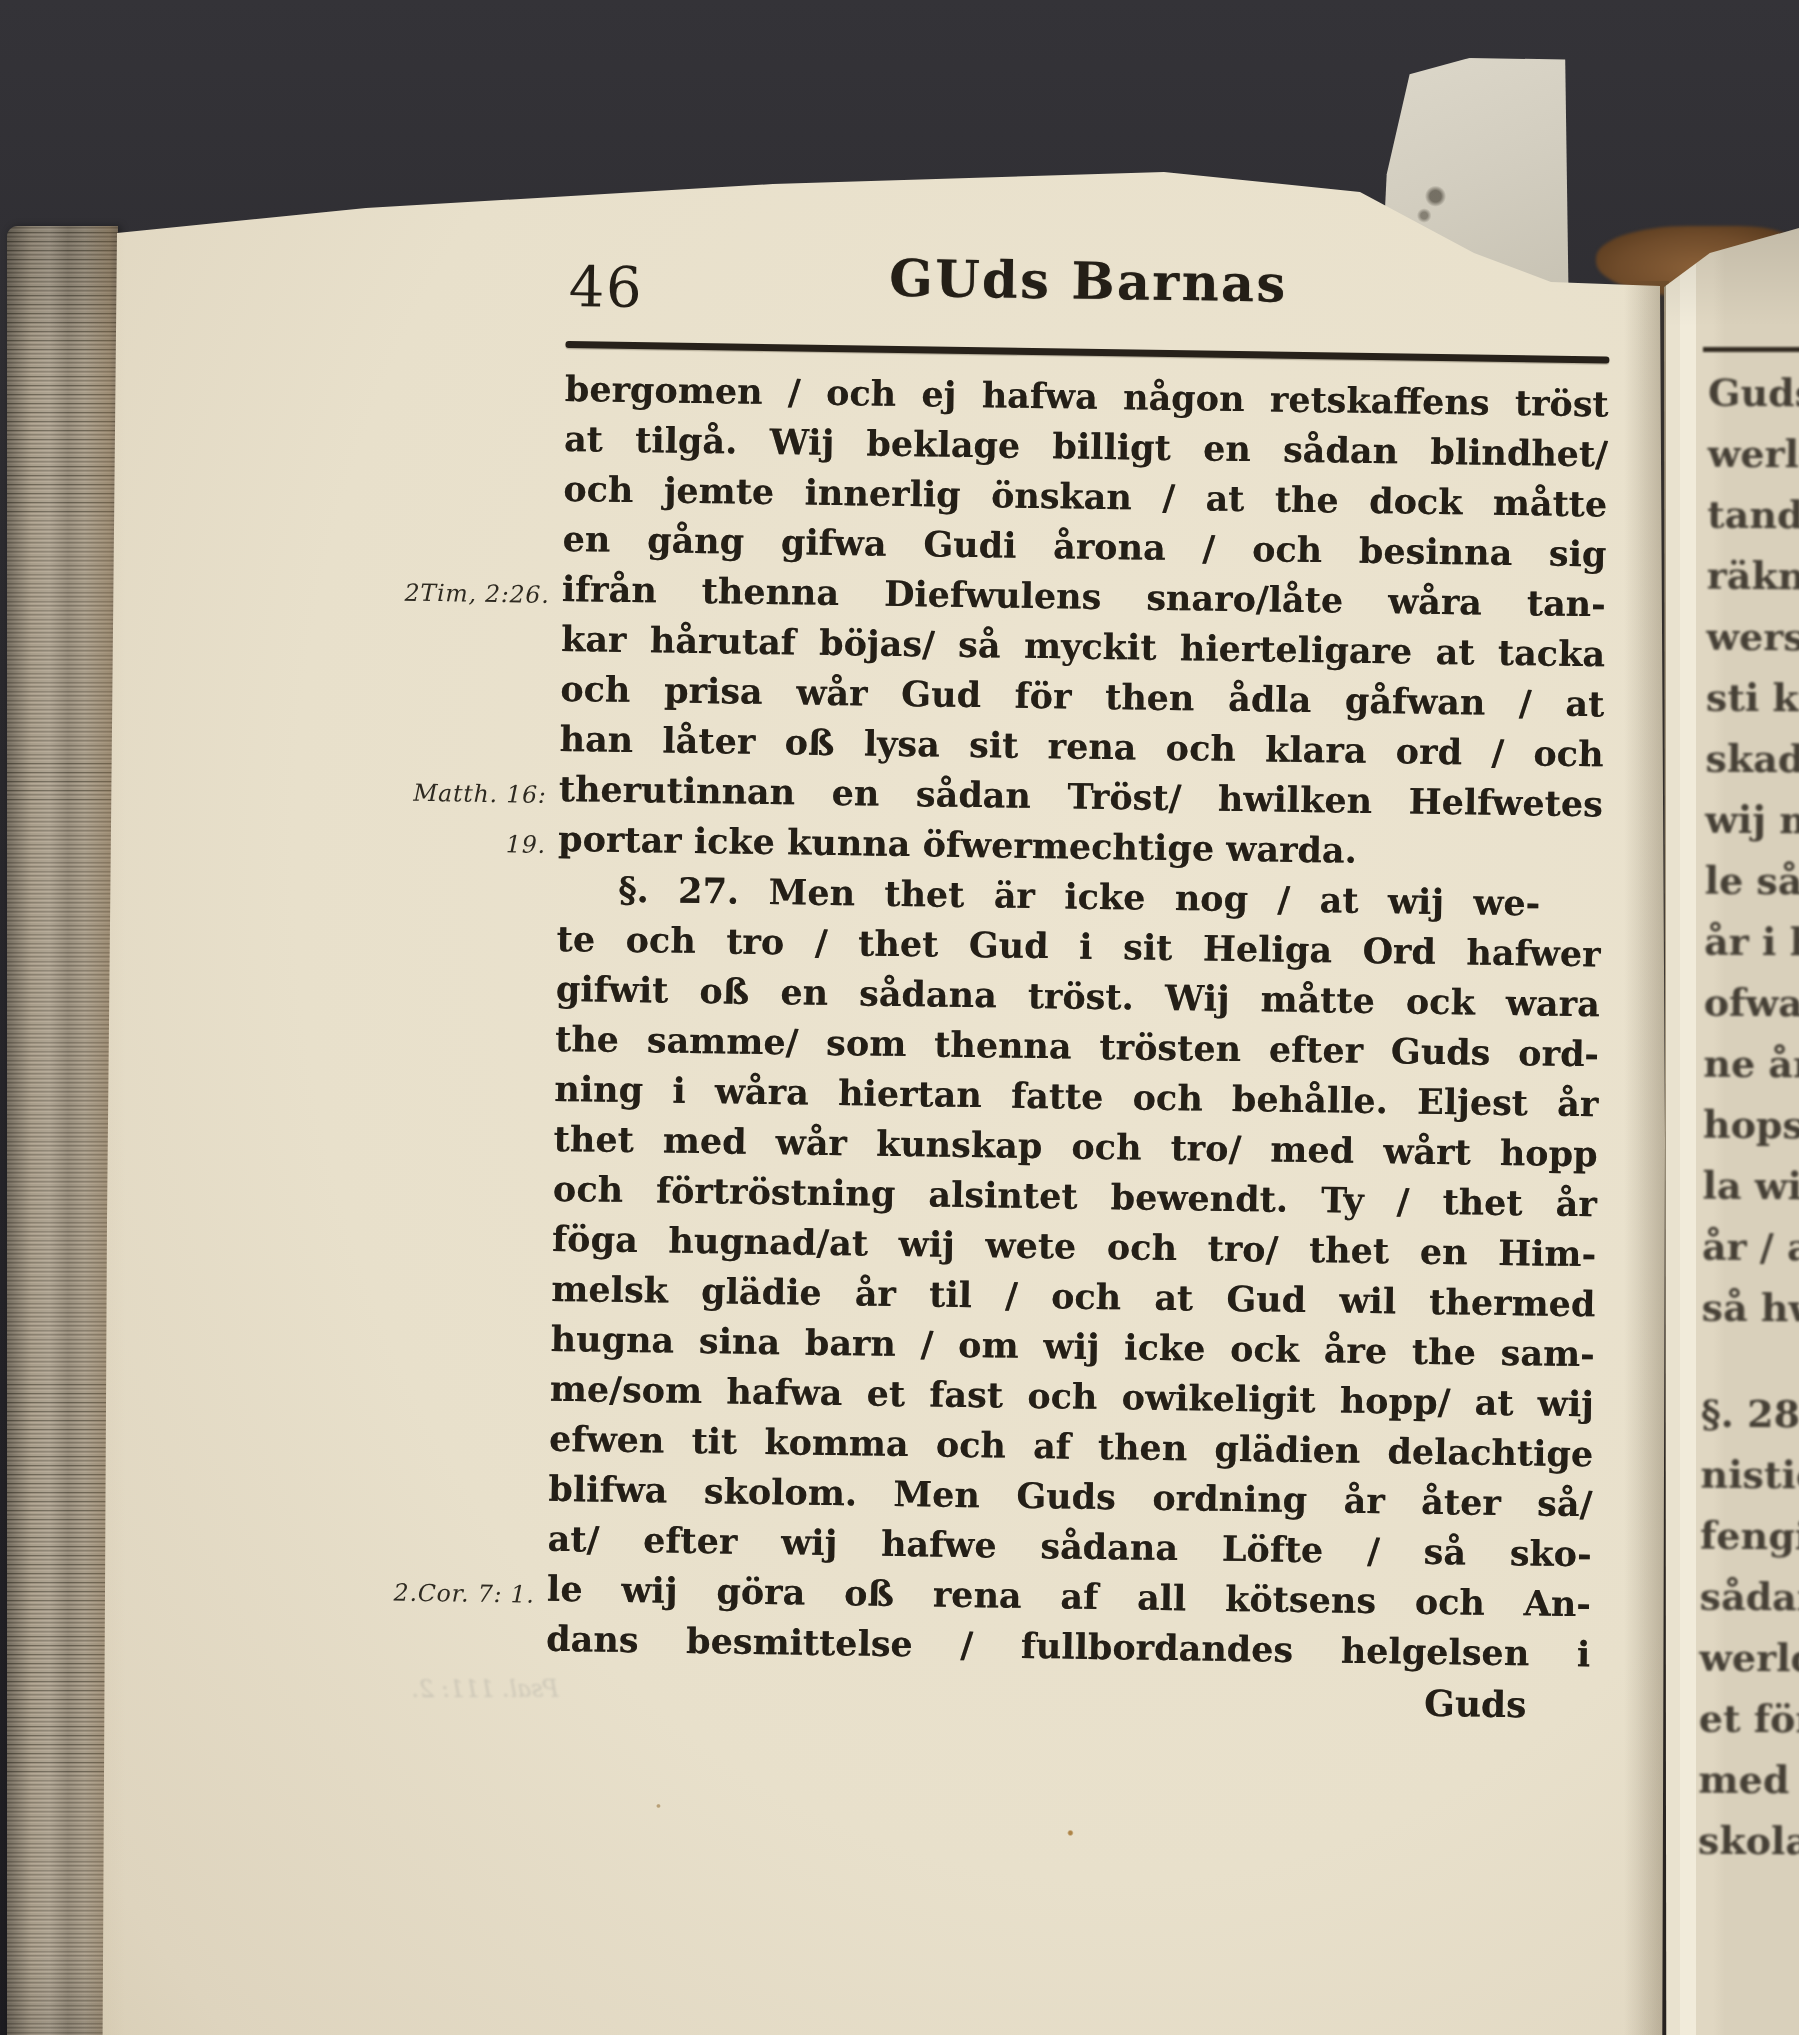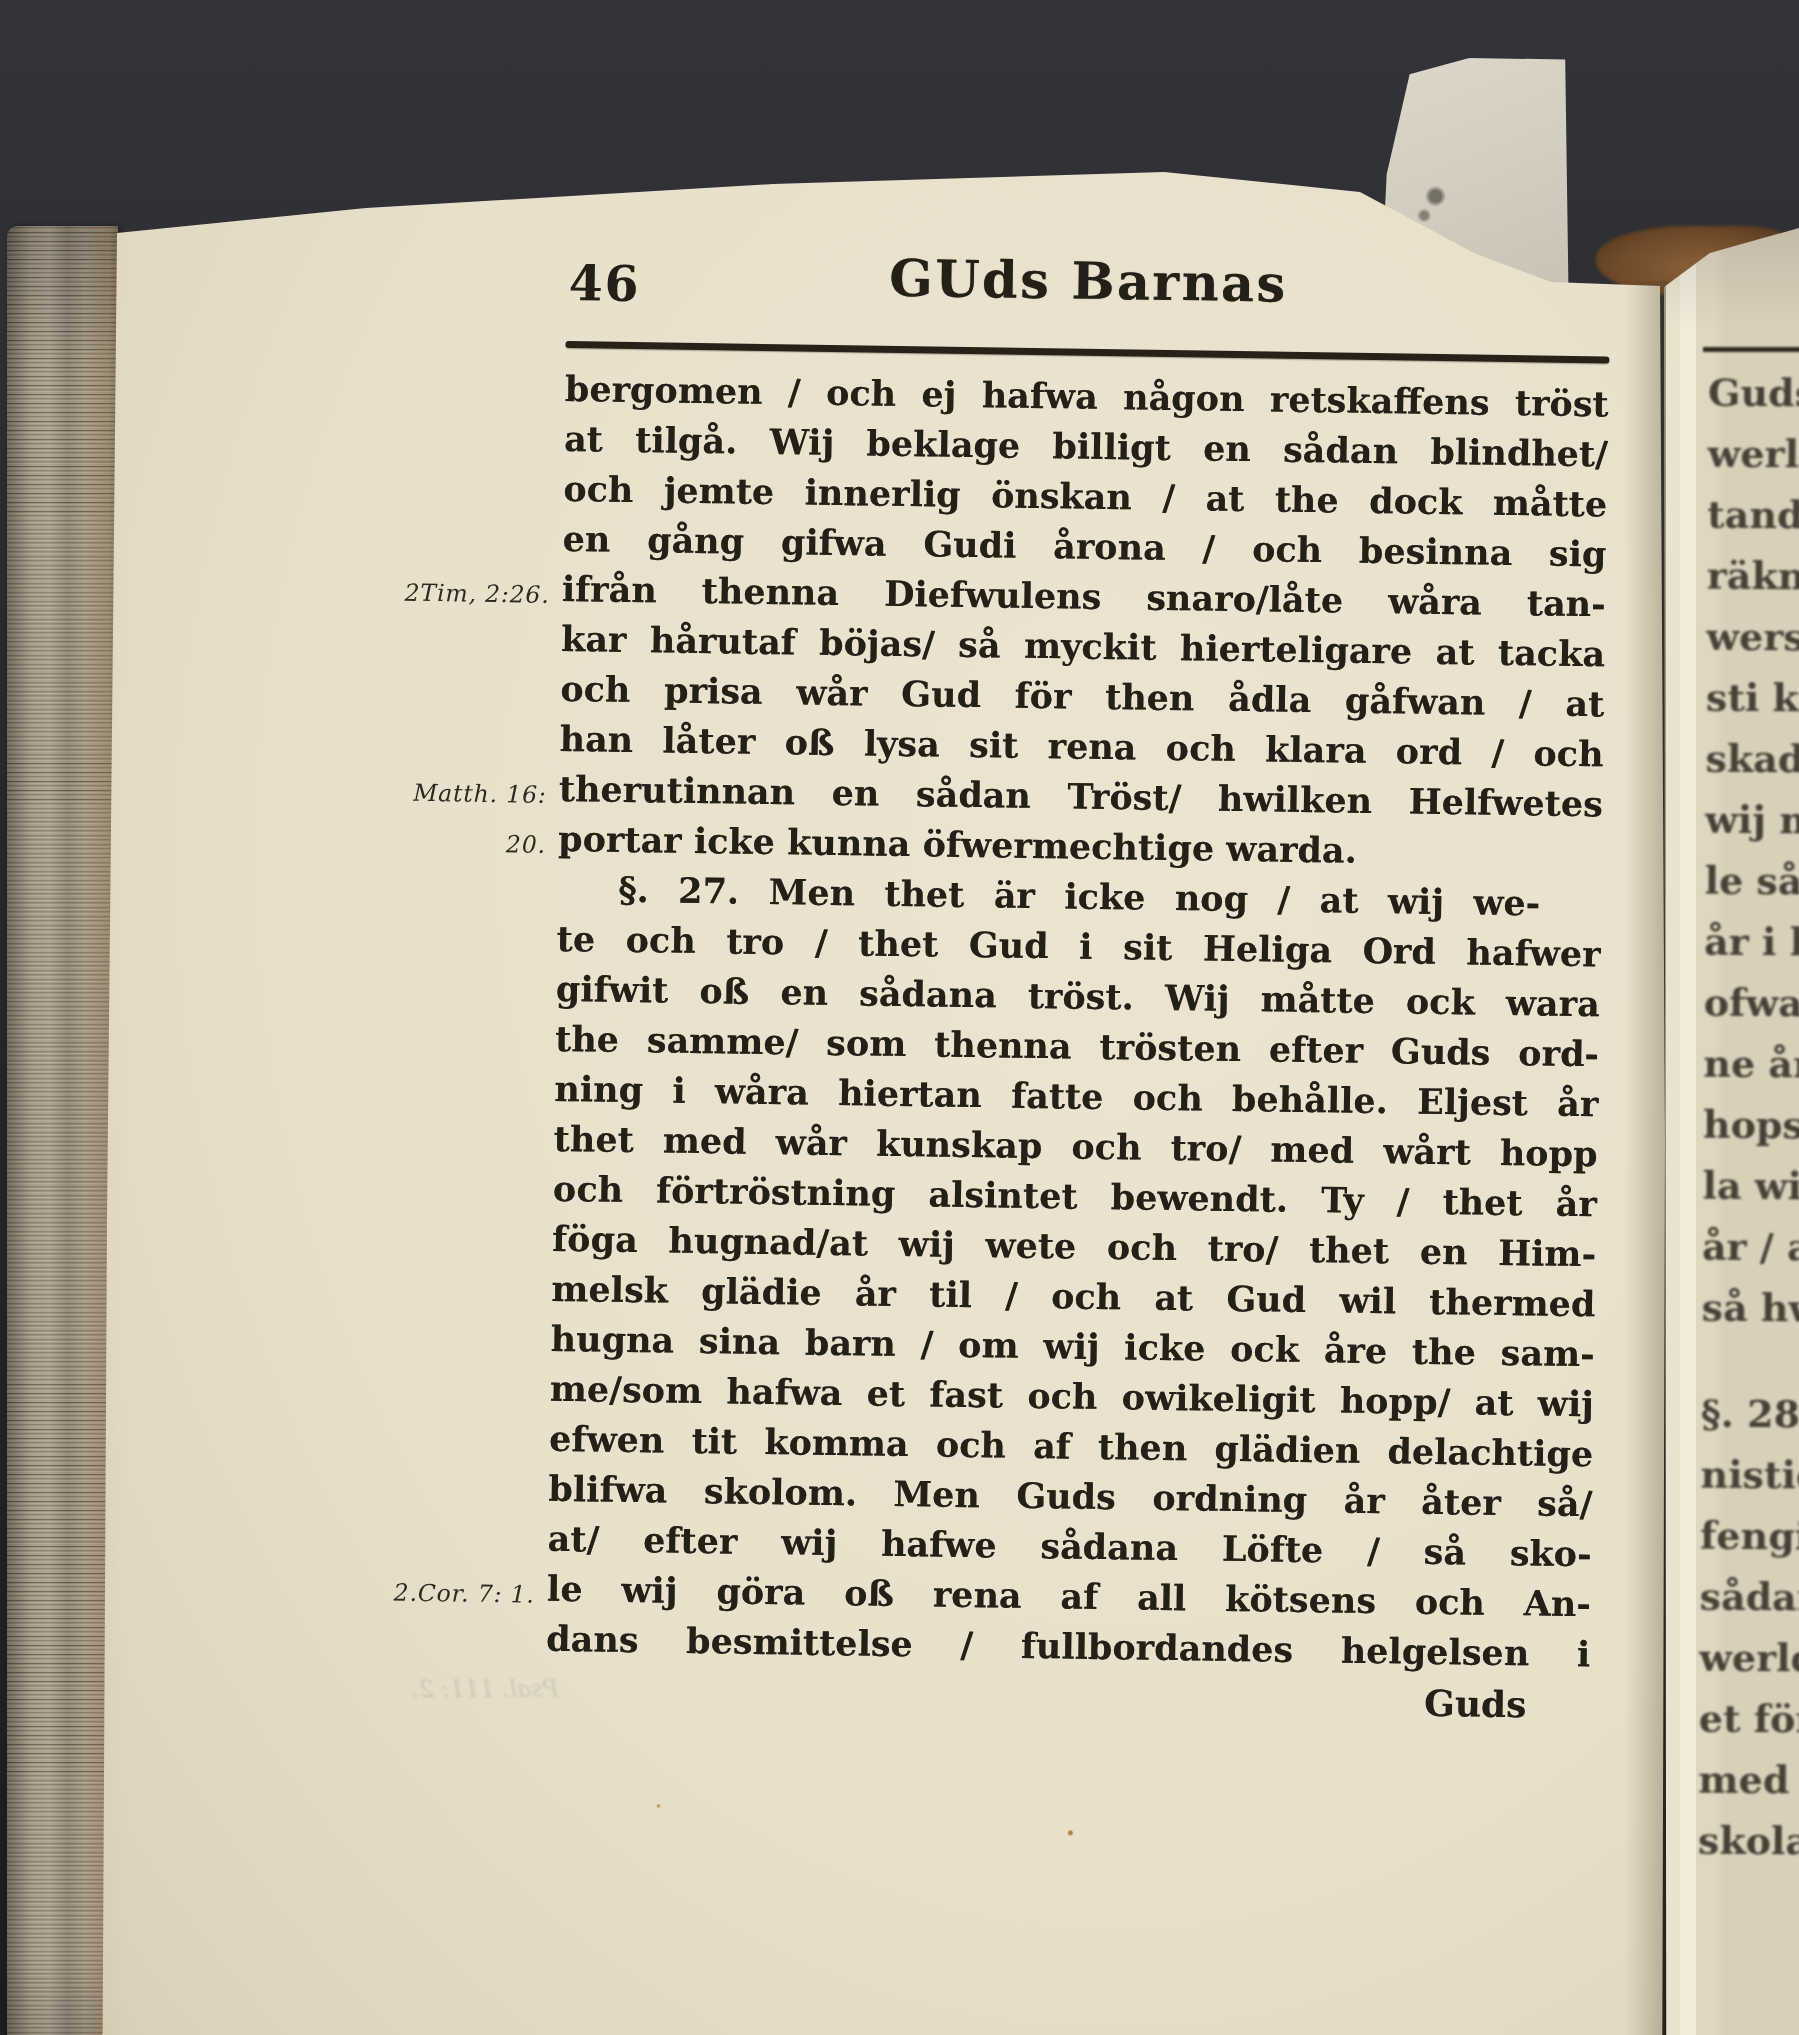--- a/index.html
+++ b/index.html
@@ -50,21 +50,21 @@
     position:absolute;left:1624px;top:281px;width:45px;height:1860px;z-index:3;
     background:linear-gradient(to right, rgba(0,0,0,0), rgba(70,55,30,.28));
   }
   
   .content{
     position:absolute;left:567px;top:243px;width:1044px;z-index:4;
     transform:rotate(0.85deg);transform-origin:top left;color:#241f17;
   }
   .header-row{position:relative;height:86px;}
   .page-number{
-    position:absolute;left:2.4px;top:11.4px;font-size:49px;font-weight:700;letter-spacing:1.6px;
+    position:absolute;left:2.4px;top:11.4px;font-size:56px;font-weight:400;letter-spacing:1.6px;
   }
   .running-header{
     position:absolute;left:0;right:0;top:0;text-align:center;
     font-size:51px;font-weight:700;letter-spacing:2.4px;
     text-shadow:0 0 0.8px rgba(36,31,23,.55);
   }
   .header-rule{height:6.5px;background:#27211a;margin:12.2px 0 16.3px 0;border-radius:3.3px;
     box-shadow:0 1.2px 0.8px rgba(40,30,15,.25);}
   .text-block{position:relative;}
   .line{
@@ -157,21 +157,21 @@
   </div>
       <div class="line">
     
     <span class="t">han  låter oß lysa sit rena och klara ord /  och</span>
   </div>
       <div class="line">
     <span class="margin-note">Matth. 16:</span>
     <span class="t">therutinnan en sådan Tröst/ hwilken Helfwetes</span>
   </div>
       <div class="line flush">
-    <span class="margin-note">20.</span>
+    <span class="margin-note">19.</span>
     <span class="t">portar icke kunna öfwermechtige warda.</span>
   </div>
       <div class="line indent">
     
     <span class="t">§. 27. Men thet är icke nog / at wij we-</span>
   </div>
       <div class="line">
     
     <span class="t">te och tro / thet Gud i sit Heliga Ord hafwer</span>
   </div>

